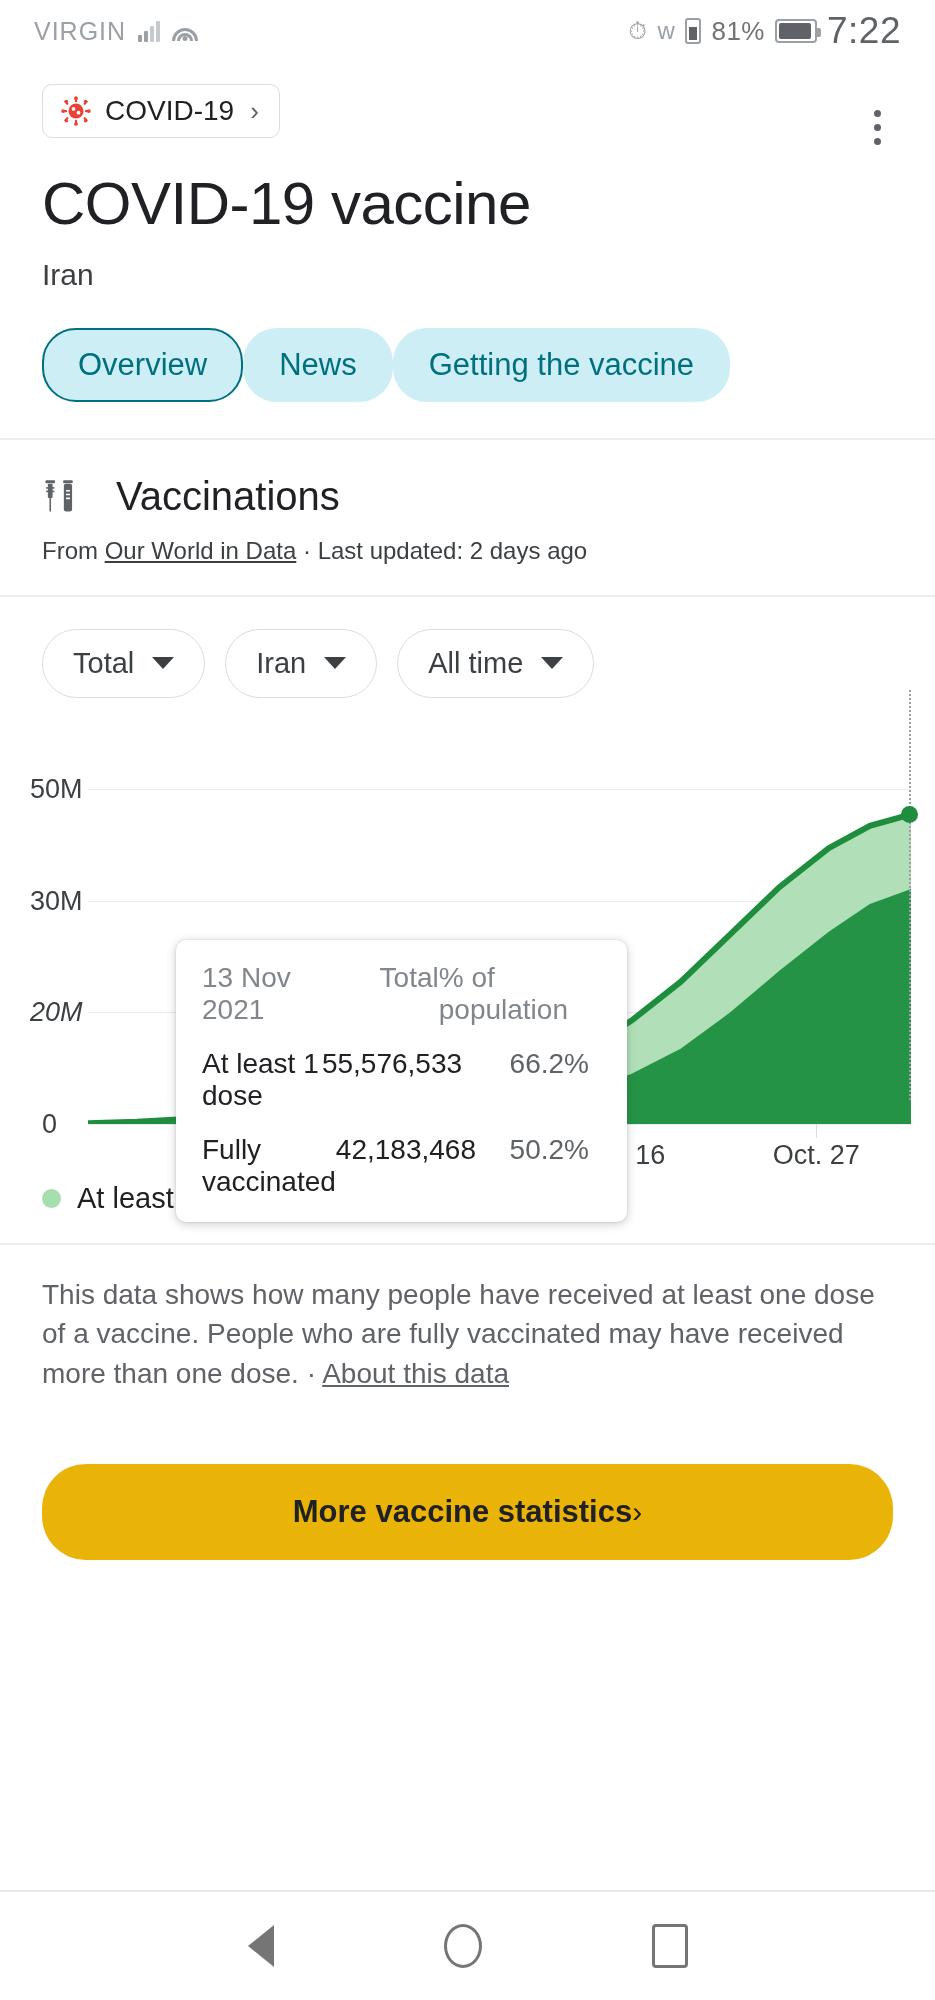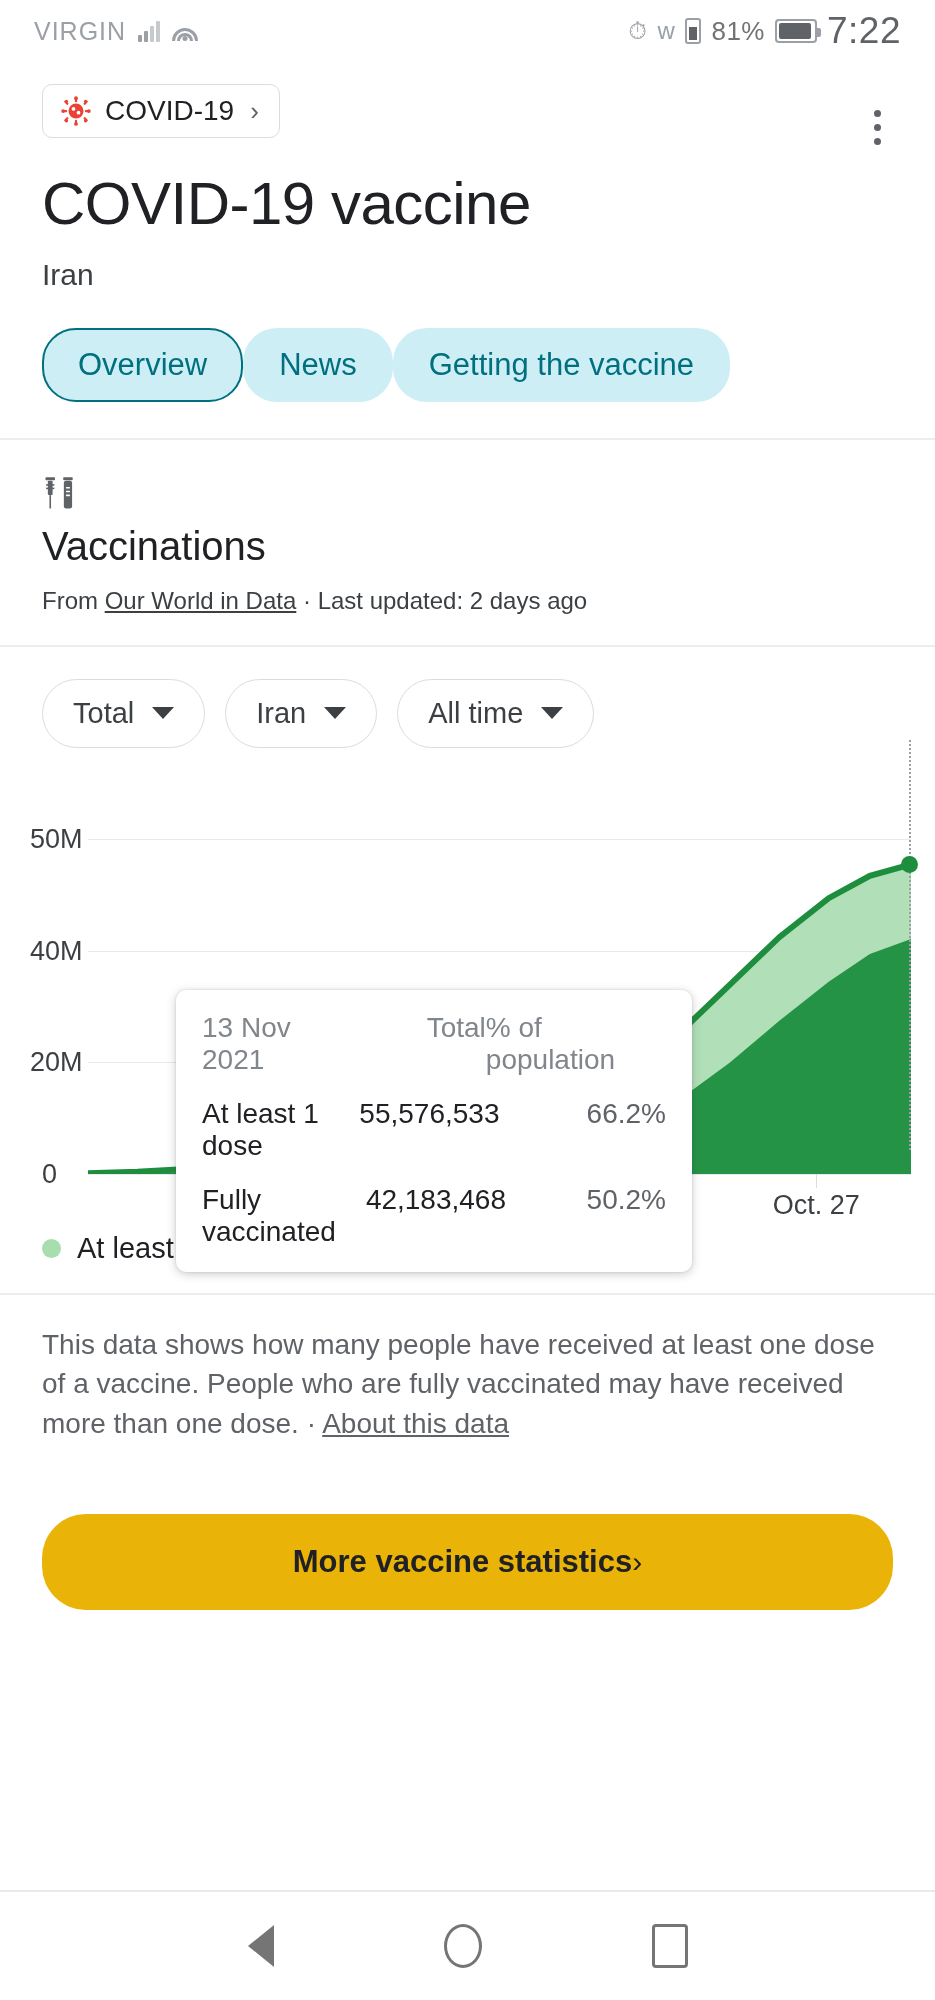--- a/index.html
+++ b/index.html
@@ -90,21 +90,21 @@
     background: #cdeef5; color: #00707f; border-radius: 34px;
     font-size: 31px; font-weight: 500; padding: 17px 34px;
     border: 2px solid transparent; white-space: nowrap;
   }
   .tab.active { border-color: #00707f; }
 
   .hr { height: 2px; background: #ecedef; width: 100%; }
 
   
   .sec { padding: 34px 42px 30px 42px; }
-  .sec-head { display: flex; gap: 12px; flex-direction: column; }
+  .sec-head { display: flex; align-items: center; gap: 36px; }
   .sec-head h2 { font-size: 40px; font-weight: 400; color: #202124; }
   .vax-icon { width: 38px; height: 38px; position: relative; flex: 0 0 auto; }
   .sec-sub { margin-top: 18px; font-size: 24px; color: #3c4043; }
   .sec-sub a { color: #3c4043; text-decoration: underline; }
 
   
   .filters { display: flex; gap: 20px; padding: 32px 42px 10px 42px; }
   .sel {
     display: inline-flex; align-items: center; gap: 18px;
     border: 1px solid #dadce0; border-radius: 36px;
@@ -123,21 +123,21 @@
   .xaxis { position: relative; margin: 0 24px 0 88px; height: 62px; }
   .xtick { position: absolute; top: 0; width: 1px; height: 14px; background: #dadce0; }
   .xlab { position: absolute; top: 16px; transform: translateX(-50%); font-size: 27px; color: #3c4043; white-space: nowrap; }
   .vline { position: absolute; top: 0; width: 0; border-left: 2px dotted #9aa0a6; }
   .enddot { position: absolute; width: 17px; height: 17px; border-radius: 50%; background: #1e8e3e; }
 
   
   .tooltip {
     position: absolute; background: #fff; border-radius: 10px;
     box-shadow: 0 2px 10px rgba(60,64,67,.28), 0 0 2px rgba(60,64,67,.18);
-    padding: 22px 26px 24px 26px; width: 516px;
+    padding: 22px 38px 24px 26px; width: 451px;
   }
   .tt-row { display: flex; align-items: baseline; font-size: 28px; }
   .tt-head { color: #80868b; }
   .tt-head .c1 { flex: 1 1 auto; }
   .tt-head .c2 { width: 150px; text-align: right; }
   .tt-head .c3 { width: 196px; text-align: left; }
   .tt-body { color: #202124; margin-top: 22px; }
   .tt-body .c1 { flex: 1 1 auto; }
   .tt-body .c2 { width: 150px; text-align: right; }
   .tt-body .c3 { width: 196px; text-align: right; color: #5f6368; }
@@ -303,22 +303,22 @@
   <div class="chartwrap">
     <div class="chart" id="chart-body">
       <div id="grid-layer">
           <div class="gridline" style="top: 390px;"></div>
           <div class="gridline" style="top: 278.571px;"></div>
           <div class="gridline" style="top: 167.143px;"></div>
           <div class="gridline" style="top: 55.7143px;"></div>
         </div>
       <div id="ylabel-layer">
           <div class="ylab zero" style="top: 390px;">0</div>
-          <div class="ylab" style="top: 278.571px;">20M</div>
-          <div class="ylab" style="top: 167.143px;">40M</div>
+          <div class="ylab" style="top: 278.571px; font-style: italic;">20M</div>
+          <div class="ylab" style="top: 167.143px;">30M</div>
           <div class="ylab" style="top: 55.7143px;">50M</div>
         </div>
       <div class="plot">
         <svg id="series-svg" width="100%" height="100%" viewBox="0 0 800 390" preserveAspectRatio="none" aria-hidden="true">
             <polygon points="0,390 0.0,389.2 48.0,387.8 96.0,385.0 144.0,382.2 192.0,378.3 240.0,374.4 288.0,369.9 336.0,363.3 384.0,353.8 432.0,339.9 480.0,317.6 528.0,286.9 576.0,247.9 624.0,200.6 672.0,153.2 720.0,114.2 760.0,91.9 800.0,80.4 800,390" fill="#a8ddb0" fill-opacity="0.9"></polygon>
             <polygon points="0,390 0.0,389.7 48.0,389.2 96.0,388.1 144.0,386.7 192.0,385.0 240.0,383.3 288.0,381.1 336.0,378.3 384.0,373.8 432.0,367.7 480.0,356.6 528.0,339.9 576.0,314.8 624.0,278.6 672.0,236.8 720.0,197.8 760.0,169.9 800.0,155.0 800,390" fill="#1e8e3e" fill-opacity="0.95"></polygon>
             <polyline points="0.0,389.2 48.0,387.8 96.0,385.0 144.0,382.2 192.0,378.3 240.0,374.4 288.0,369.9 336.0,363.3 384.0,353.8 432.0,339.9 480.0,317.6 528.0,286.9 576.0,247.9 624.0,200.6 672.0,153.2 720.0,114.2 760.0,91.9 800.0,80.4" fill="none" stroke="#1e8e3e" stroke-width="6" vector-effect="non-scaling-stroke"></polyline>
           </svg>
       </div>
       <div id="marker-layer">

